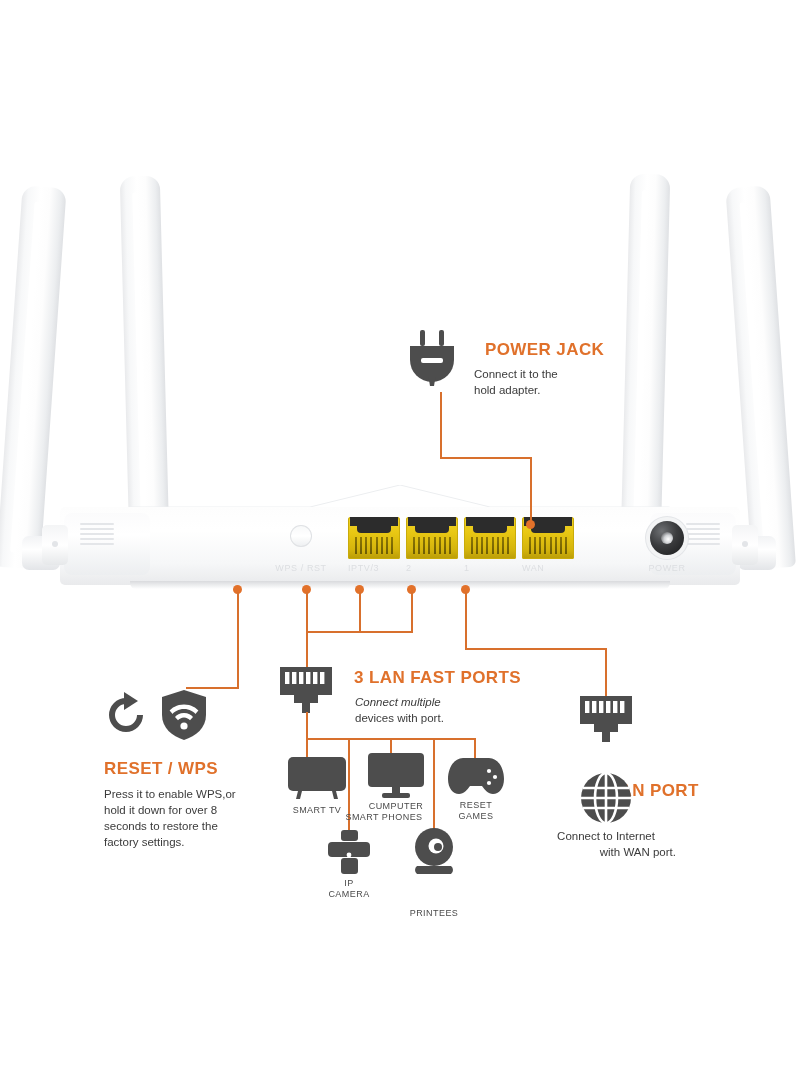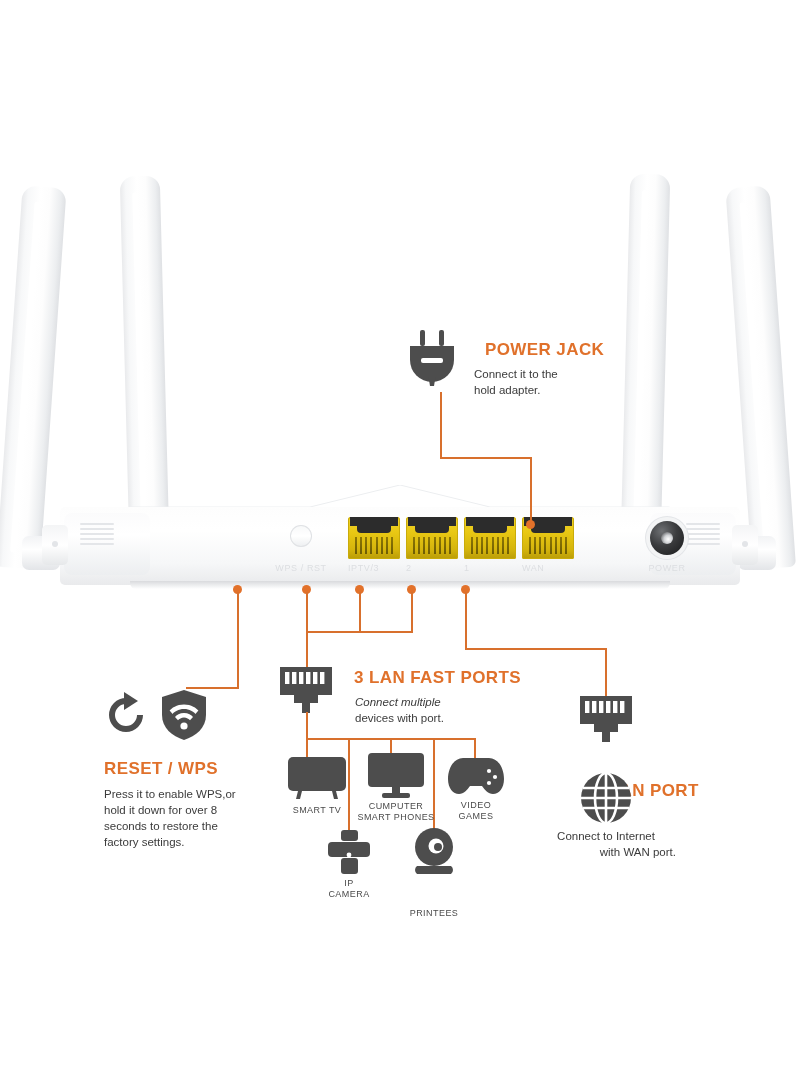--- a/index.html
+++ b/index.html
@@ -373,31 +373,31 @@
     <path class="ico" d="M48 34 L50 42 H46 L44 34 Z"></path>
   </svg>
   <div class="devlabel" style="left:285px; top:805px; width:64px;">SMART TV</div>
 
   <svg class="abs" style="left:368px; top:753px;" width="56" height="46" viewBox="0 0 56 46">
     <rect class="ico" x="0" y="0" width="56" height="34" rx="4"></rect>
     <rect class="ico" x="24" y="34" width="8" height="6"></rect>
     <rect class="ico" x="14" y="40" width="28" height="5" rx="2"></rect>
   </svg>
   <div class="devlabel" style="left:356px; top:801px; width:80px;">CUMPUTER</div>
-  <div class="devlabel" style="left:356px; top:812px; width:80px;">SMART PHONES</div>
+  <div class="devlabel" style="left:344px; top:812px; width:80px;">SMART PHONES</div>
 
   <svg class="abs" style="left:448px; top:758px;" width="56" height="36" viewBox="0 0 56 36">
     <path class="ico" d="M15 0 H41 C50 0 56 10 56 21 C56 30 51 36 45 36
                          C40 36 37 32 34 28 H22 C19 32 16 36 11 36
                          C5 36 0 30 0 21 C0 10 6 0 15 0 Z"></path>
     <circle fill="#ffffff" cx="41" cy="13" r="2.1"></circle>
     <circle fill="#ffffff" cx="47" cy="19" r="2.1"></circle>
     <circle fill="#ffffff" cx="41" cy="25" r="2.1"></circle>
   </svg>
-  <div class="devlabel" style="left:446px; top:800px; width:60px;">VIDEO</div>
+  <div class="devlabel" style="left:446px; top:800px; width:60px;">RESET</div>
   <div class="devlabel" style="left:446px; top:811px; width:60px;">GAMES</div>
 
   <svg class="abs" style="left:328px; top:830px;" width="42" height="44" viewBox="0 0 42 44">
     <rect class="ico" x="13" y="0" width="17" height="11" rx="3"></rect>
     <rect class="ico" x="0" y="12" width="42" height="15" rx="4"></rect>
     <rect class="ico" x="13" y="28" width="17" height="16" rx="3"></rect>
     <circle fill="#ffffff" cx="21" cy="25" r="2.4"></circle>
   </svg>
   <div class="devlabel" style="left:319px; top:878px; width:60px;">IP</div>
   <div class="devlabel" style="left:319px; top:889px; width:60px;">CAMERA</div>

